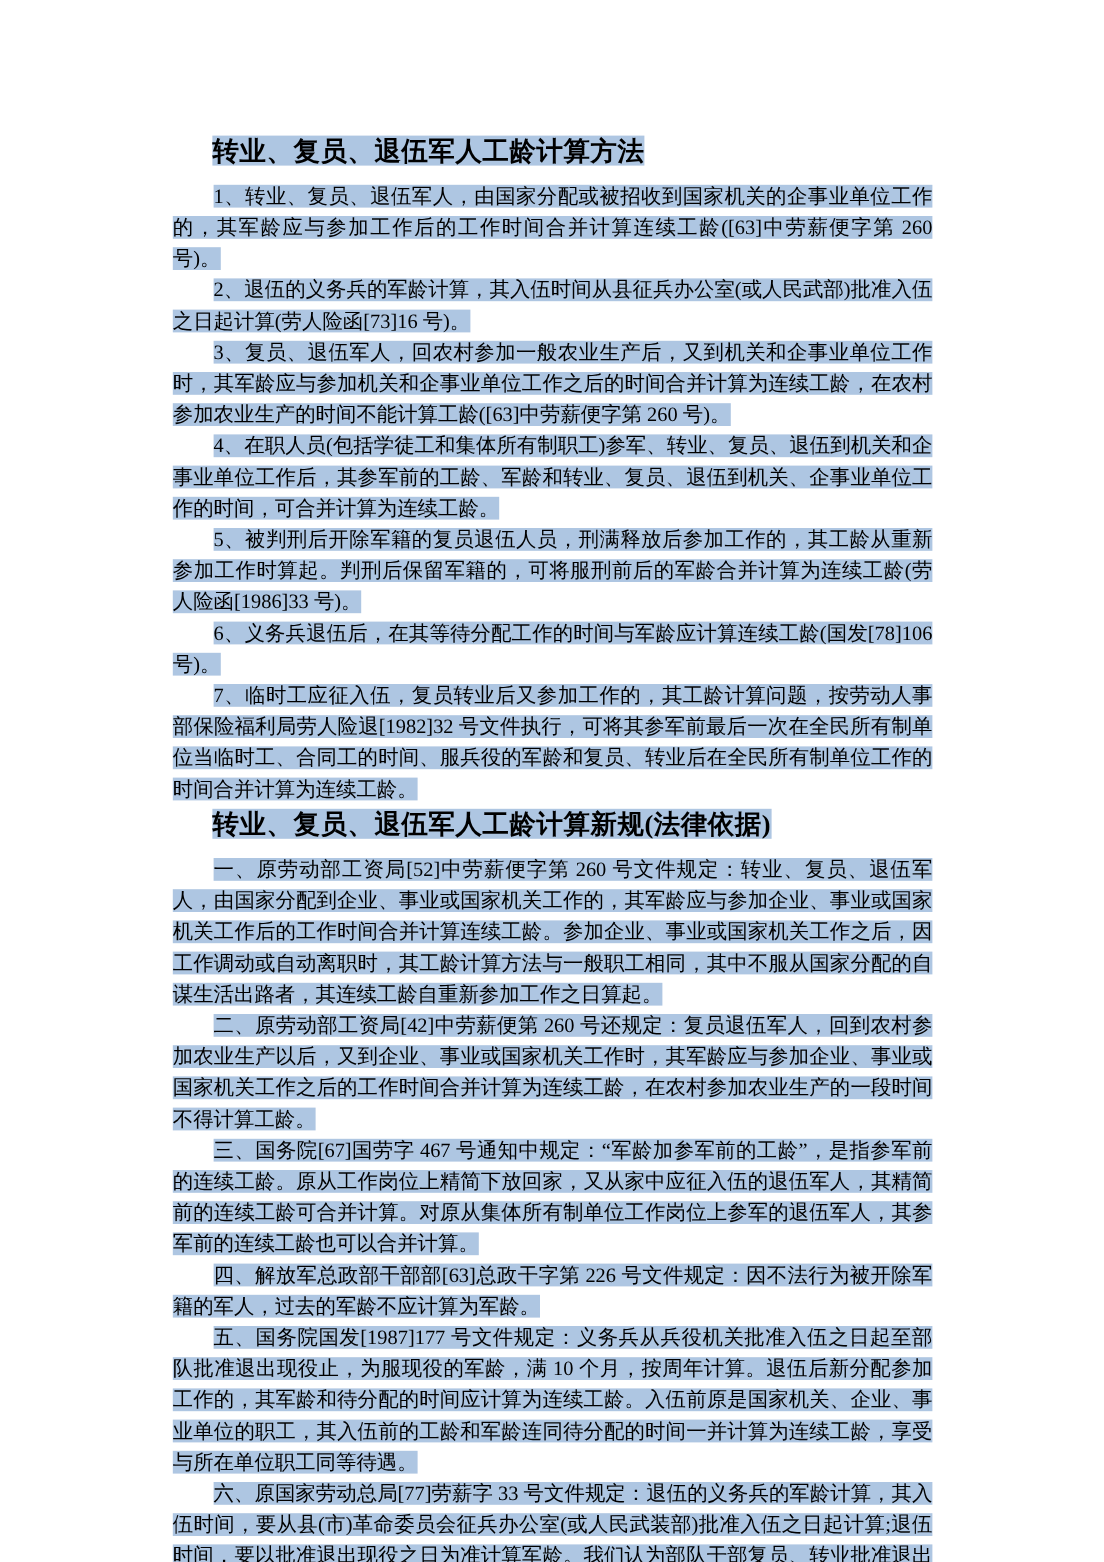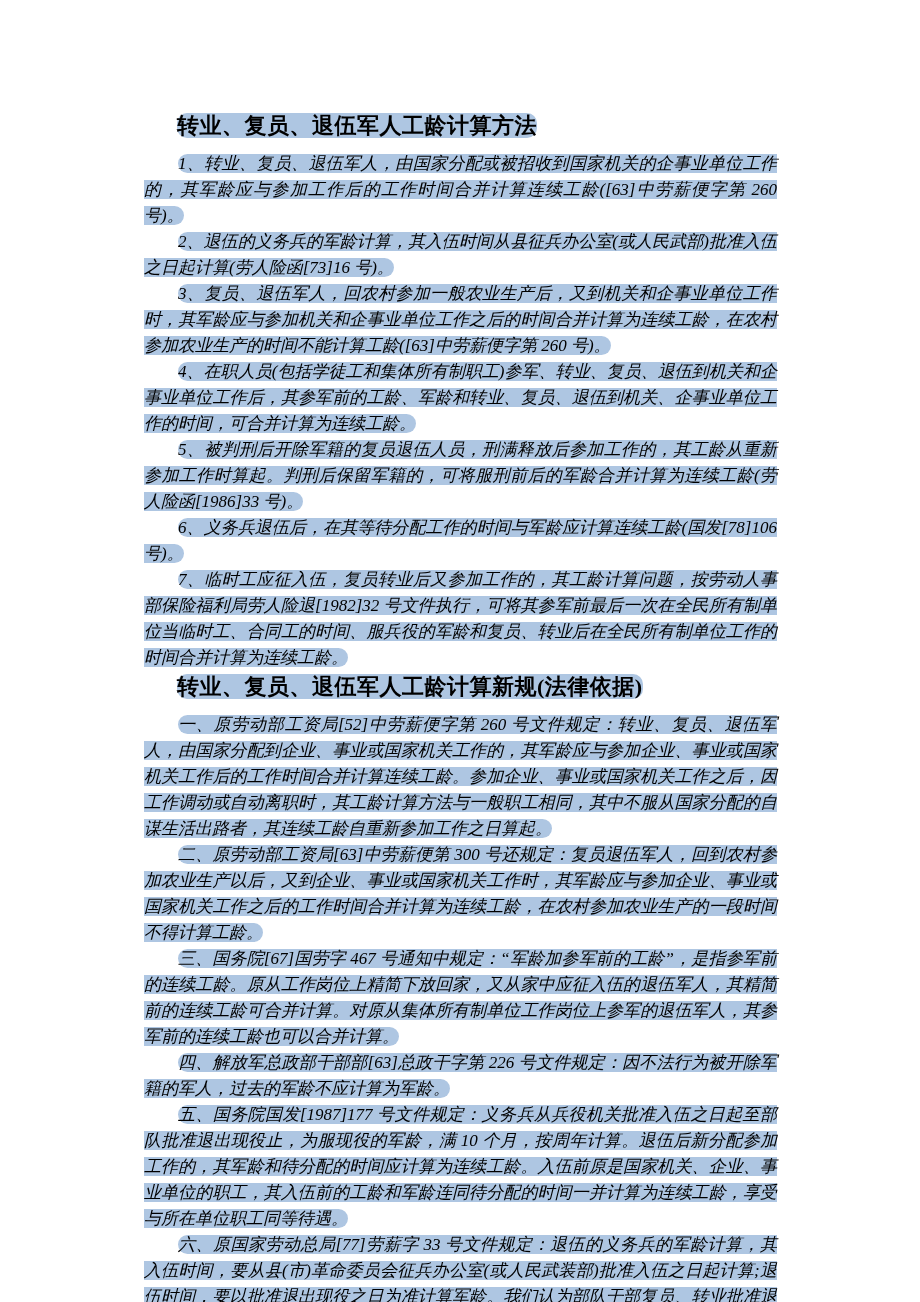--- a/index.html
+++ b/index.html
@@ -28,44 +28,42 @@
   .doc-title.second {
     margin-bottom: 9px;
   }
   .para {
     margin: 0;
     font-size: 17px;
     line-height: 26px;
     text-align: justify;
     text-indent: 2em;
     word-break: break-all;
-    font-style: italic;
   }
   .hl {
     background-color: #aec6e2;
-    border-radius: 10px;
   }
 </style>
 </head>
 <body>
 
 <div class="page">
 
   <h1 class="doc-title"><span class="hl">转业、复员、退伍军人工龄计算方法</span></h1>
 
   <p class="para"><span class="hl">1、转业、复员、退伍军人，由国家分配或被招收到国家机关的企事业单位工作的，其军龄应与参加工作后的工作时间合并计算连续工龄([63]中劳薪便字第 260 号)。</span></p>
   <p class="para"><span class="hl">2、退伍的义务兵的军龄计算，其入伍时间从县征兵办公室(或人民武部)批准入伍之日起计算(劳人险函[73]16 号)。</span></p>
   <p class="para"><span class="hl">3、复员、退伍军人，回农村参加一般农业生产后，又到机关和企事业单位工作时，其军龄应与参加机关和企事业单位工作之后的时间合并计算为连续工龄，在农村参加农业生产的时间不能计算工龄([63]中劳薪便字第 260 号)。</span></p>
   <p class="para"><span class="hl">4、在职人员(包括学徒工和集体所有制职工)参军、转业、复员、退伍到机关和企事业单位工作后，其参军前的工龄、军龄和转业、复员、退伍到机关、企事业单位工作的时间，可合并计算为连续工龄。</span></p>
   <p class="para"><span class="hl">5、被判刑后开除军籍的复员退伍人员，刑满释放后参加工作的，其工龄从重新参加工作时算起。判刑后保留军籍的，可将服刑前后的军龄合并计算为连续工龄(劳人险函[1986]33 号)。</span></p>
   <p class="para"><span class="hl">6、义务兵退伍后，在其等待分配工作的时间与军龄应计算连续工龄(国发[78]106 号)。</span></p>
   <p class="para"><span class="hl">7、临时工应征入伍，复员转业后又参加工作的，其工龄计算问题，按劳动人事部保险福利局劳人险退[1982]32 号文件执行，可将其参军前最后一次在全民所有制单位当临时工、合同工的时间、服兵役的军龄和复员、转业后在全民所有制单位工作的时间合并计算为连续工龄。</span></p>
 
   <h1 class="doc-title second"><span class="hl">转业、复员、退伍军人工龄计算新规(法律依据)</span></h1>
 
   <p class="para"><span class="hl">一、原劳动部工资局[52]中劳薪便字第 260 号文件规定：转业、复员、退伍军人，由国家分配到企业、事业或国家机关工作的，其军龄应与参加企业、事业或国家机关工作后的工作时间合并计算连续工龄。参加企业、事业或国家机关工作之后，因工作调动或自动离职时，其工龄计算方法与一般职工相同，其中不服从国家分配的自谋生活出路者，其连续工龄自重新参加工作之日算起。</span></p>
-  <p class="para"><span class="hl">二、原劳动部工资局[63]中劳薪便第 300 号还规定：复员退伍军人，回到农村参加农业生产以后，又到企业、事业或国家机关工作时，其军龄应与参加企业、事业或国家机关工作之后的工作时间合并计算为连续工龄，在农村参加农业生产的一段时间不得计算工龄。</span></p>
+  <p class="para"><span class="hl">二、原劳动部工资局[42]中劳薪便第 260 号还规定：复员退伍军人，回到农村参加农业生产以后，又到企业、事业或国家机关工作时，其军龄应与参加企业、事业或国家机关工作之后的工作时间合并计算为连续工龄，在农村参加农业生产的一段时间不得计算工龄。</span></p>
   <p class="para"><span class="hl">三、国务院[67]国劳字 467 号通知中规定：“军龄加参军前的工龄”，是指参军前的连续工龄。原从工作岗位上精简下放回家，又从家中应征入伍的退伍军人，其精简前的连续工龄可合并计算。对原从集体所有制单位工作岗位上参军的退伍军人，其参军前的连续工龄也可以合并计算。</span></p>
   <p class="para"><span class="hl">四、解放军总政部干部部[63]总政干字第 226 号文件规定：因不法行为被开除军籍的军人，过去的军龄不应计算为军龄。</span></p>
   <p class="para"><span class="hl">五、国务院国发[1987]177 号文件规定：义务兵从兵役机关批准入伍之日起至部队批准退出现役止，为服现役的军龄，满 10 个月，按周年计算。退伍后新分配参加工作的，其军龄和待分配的时间应计算为连续工龄。入伍前原是国家机关、企业、事业单位的职工，其入伍前的工龄和军龄连同待分配的时间一并计算为连续工龄，享受与所在单位职工同等待遇。</span></p>
   <p class="para"><span class="hl">六、原国家劳动总局[77]劳薪字 33 号文件规定：退伍的义务兵的军龄计算，其入伍时间，要从县(市)革命委员会征兵办公室(或人民武装部)批准入伍之日起计算;退伍时间，要以批准退出现役之日为准计算军龄。我们认为部队干部复员、转业批准退出现役后，有的要有一段时间做好思想动员工作，因而，以办理离队手续时间较为合适;而战士退伍是要在教育</span></p>
 
 </div>
 
 </body></html>

